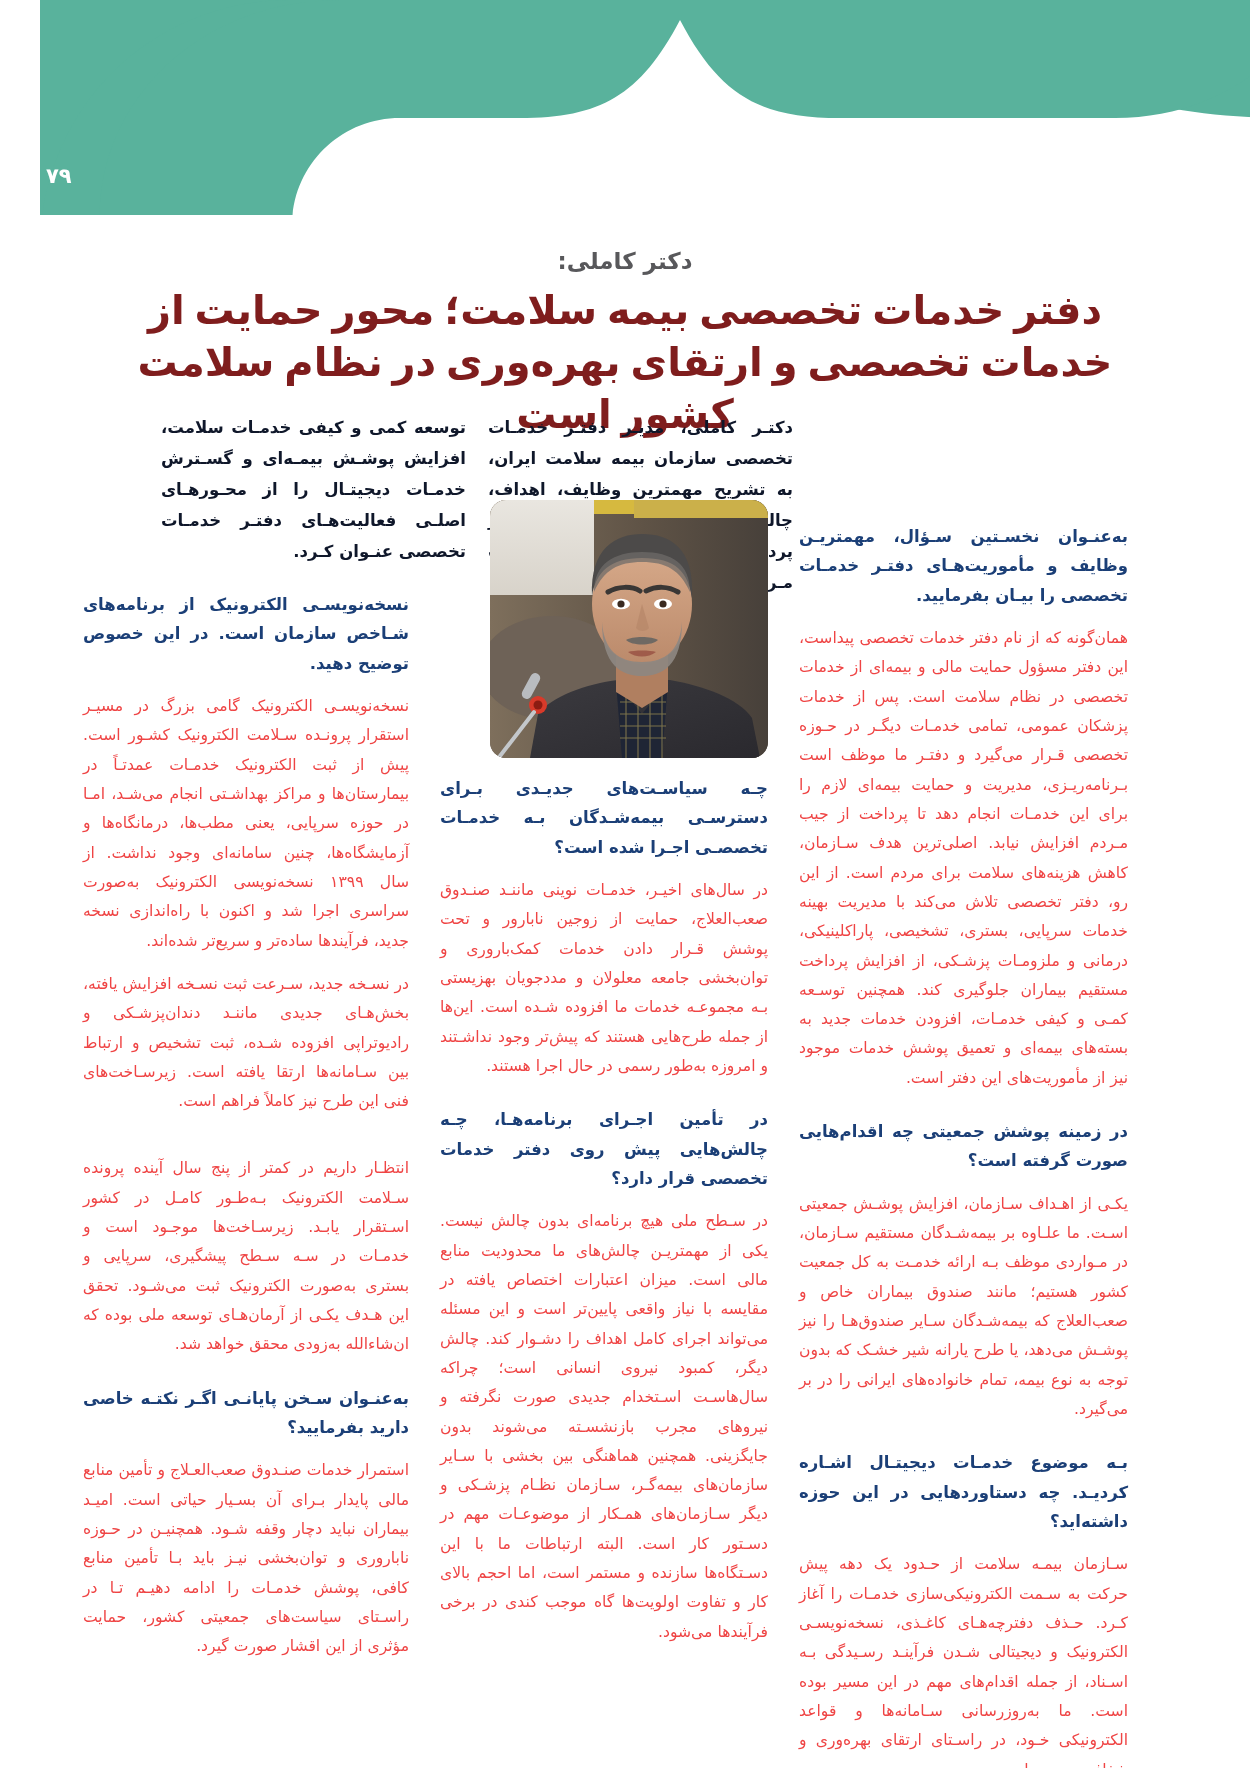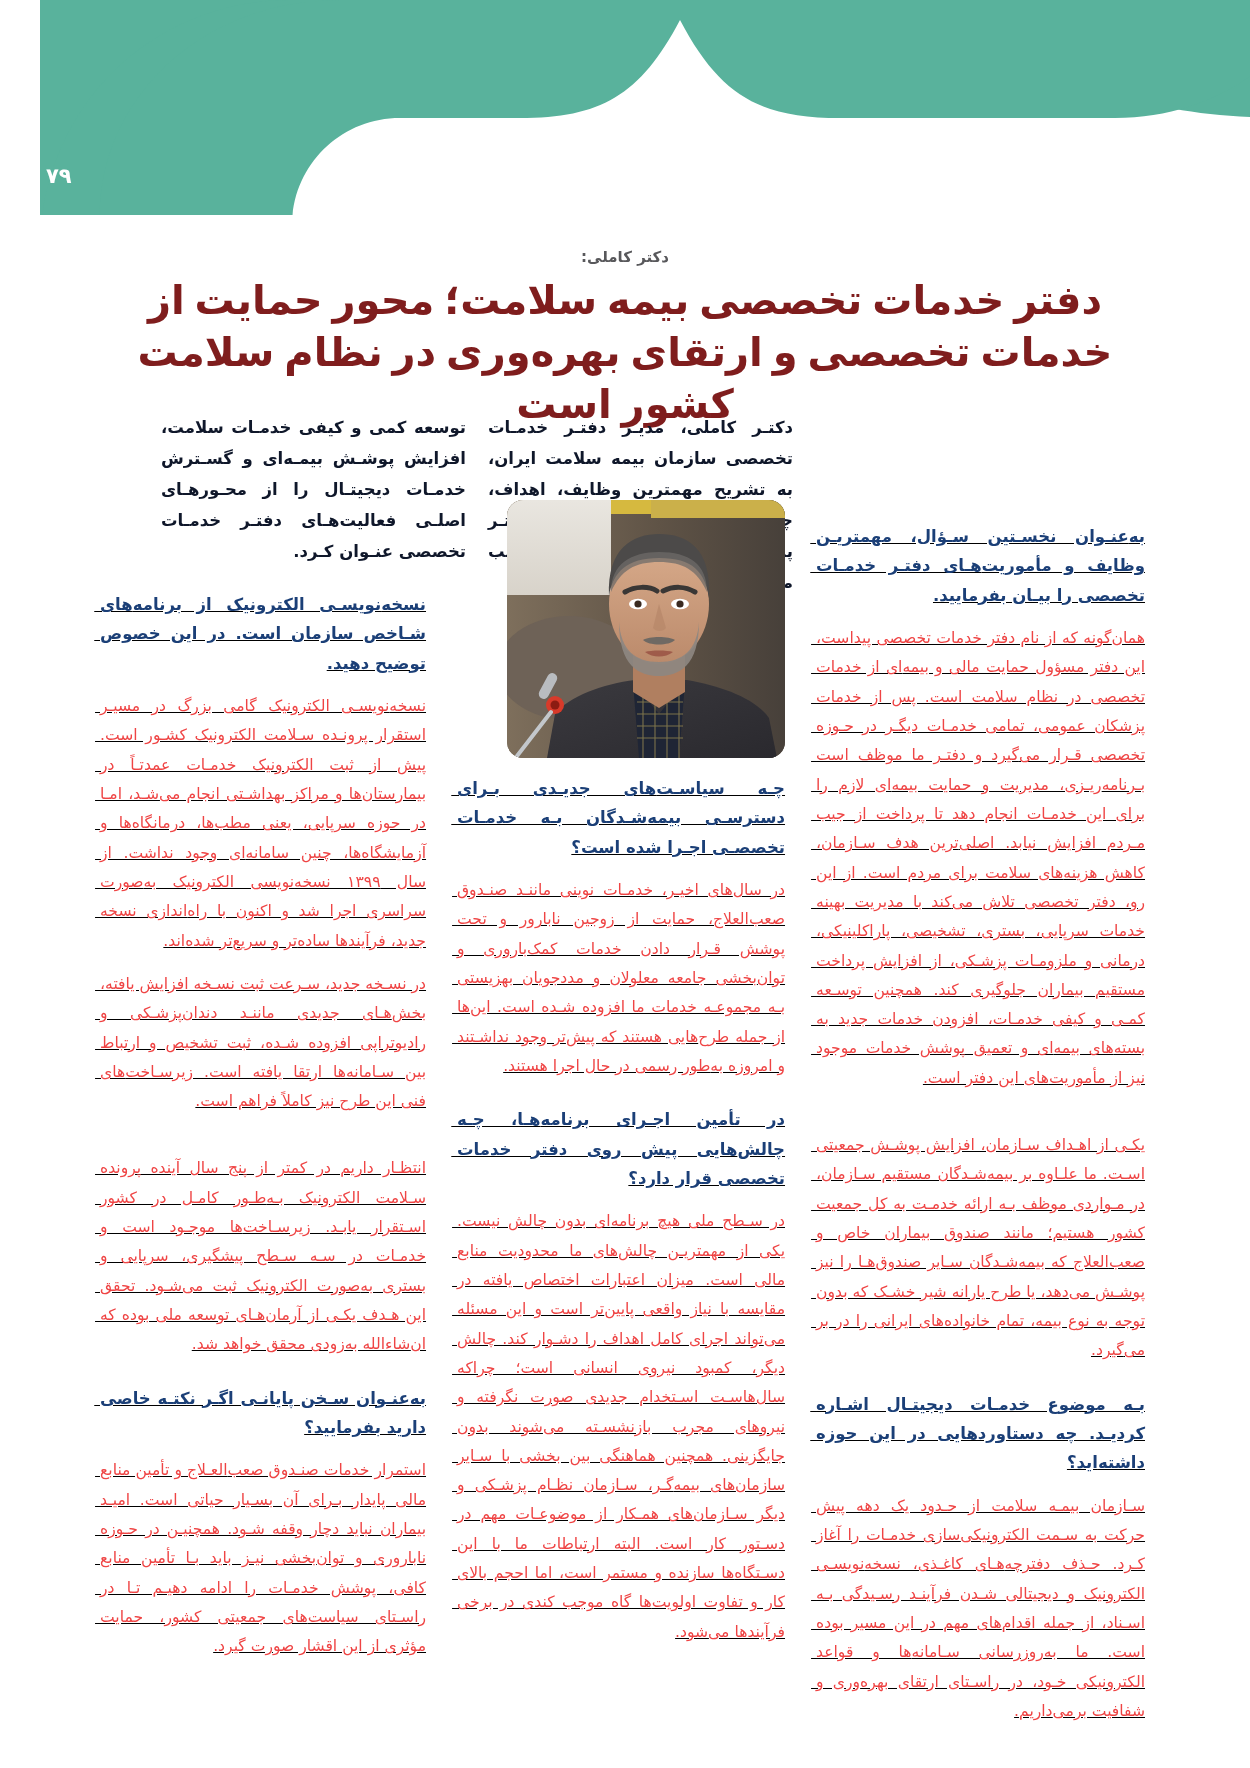--- a/index.html
+++ b/index.html
@@ -17,41 +17,41 @@
   .page-number{
     position:absolute;left:46px;top:164px;
     color:#ffffff;font-size:21px;font-weight:700;letter-spacing:1px;
     font-family:"DejaVu Sans",sans-serif;
   }
   
   .title-block{
     position:absolute;right:105px;top:248px;width:1040px;text-align:center;
   }
   .kicker{
-    color:#58585b;font-size:15px;font-weight:700;letter-spacing:-0.5px;
+    color:#58585b;font-size:23px;font-weight:700;letter-spacing:-0.5px;
     margin:0 0 8px 0;line-height:1.2;
   }
   .headline{
     color:#7f1d1d;font-size:40px;font-weight:900;line-height:1.30;
     letter-spacing:-1.6px;margin:0;word-spacing:-4px;
   }
   
   .lead-row{
     position:absolute;top:412px;right:105px;width:1040px;
     display:flex;flex-direction:row;gap:22px;
   }
   .lead-col{
     width:305px;color:#0f172a;font-size:16.5px;font-weight:700;
     line-height:1.88;text-align:justify;letter-spacing:-0.3px;
   }
   .lead-col.spacer{width:330px;}
   
   .cols{
-    position:absolute;top:500px;right:105px;width:1045px;height:1200px;
-    display:flex;flex-direction:row;gap:31px;text-decoration:underline;
+    position:absolute;top:500px;right:122px;width:1045px;height:1200px;
+    display:flex;flex-direction:row;gap:31px;
   }
   .col{width:333px;position:relative;}
   .col.col-mid{width:332px;}
   .col.col-left{width:330px;}
   h3.q{
     color:#1b3f77;font-size:16.5px;font-weight:800;line-height:1.78;
     text-align:justify;margin:0 0 8px 0;letter-spacing:-0.35px;
   }
   p.body{
     color:#ef4444;font-size:15.6px;font-weight:400;line-height:1.88;
@@ -108,20 +108,21 @@
   <div class="lead-col" data-bind="lead.left">توسعه کمی و کیفی خدمـات سلامت، افزایش پوشـش بیمـه‌ای و گسـترش خدمـات دیجیتـال را از محـورهـای اصلـی فعالیت‌هـای دفتـر خدمـات تخصصی عنـوان کـرد.</div>
 </div>
 
 <div class="cols">
 
   <div class="col col-right">
     <div style="height:22px"></div>
     <h3 class="q" data-bind="columns.right.0.text">به‌عنـوان نخسـتین سـؤال، مهمتریـن وظایف و مأموریت‌هـای دفتـر خدمـات تخصصی را بیـان بفرمایید.</h3>
     <p class="body" data-bind="columns.right.1.text">همان‌گونه که از نام دفتر خدمات تخصصی پیداست، این دفتر مسؤول حمایت مالی و بیمه‌ای از خدمات تخصصی در نظام سلامت است. پس از خدمات پزشکان عمومی، تمامی خدمـات دیگـر در حـوزه تخصصی قـرار می‌گیرد و دفتـر ما موظف است بـرنامه‌ریـزی، مدیریت و حمایت بیمه‌ای لازم را برای این خدمـات انجام دهد تا پرداخت از جیب مـردم افزایش نیابد. اصلی‌ترین هدف سـازمان، کاهش هزینه‌های سلامت برای مردم است. از این رو، دفتر تخصصی تلاش می‌کند با مدیریت بهینه خدمات سرپایی، بستری، تشخیصی، پاراکلینیکی، درمانی و ملزومـات پزشـکی، از افزایش پرداخت مستقیم بیماران جلوگیری کند. همچنین توسـعه کمـی و کیفی خدمـات، افزودن خدمات جدید به بسته‌های بیمه‌ای و تعمیق پوشش خدمات موجود نیز از مأموریت‌های این دفتر است.</p>
     <div class="gap"></div>
+    <h3 class="q" data-bind="columns.right.2.text">در زمینه پوشش جمعیتی چه اقدام‌هایی صورت گرفته است؟</h3>
     <p class="body" data-bind="columns.right.3.text">یکـی از اهـداف سـازمان، افزایش پوشـش جمعیتی اسـت. ما علـاوه بر بیمه‌شـدگان مستقیم سـازمان، در مـواردی موظف بـه ارائه خدمـت به کل جمعیت کشور هستیم؛ مانند صندوق بیماران خاص و صعب‌العلاج که بیمه‌شـدگان سـایر صندوق‌هـا را نیز پوشـش می‌دهد، یا طرح یارانه شیر خشـک که بدون توجه به نوع بیمه، تمام خانواده‌های ایرانی را در بر می‌گیرد.</p>
     <div class="gap"></div>
     <h3 class="q" data-bind="columns.right.4.text">بـه موضوع خدمـات دیجیتـال اشـاره کردیـد. چه دستاوردهایی در این حوزه داشته‌اید؟</h3>
     <p class="body" data-bind="columns.right.5.text">سـازمان بیمـه سلامت از حـدود یک دهه پیش حرکت به سـمت الکترونیکی‌سازی خدمـات را آغاز کـرد. حـذف دفترچه‌هـای کاغـذی، نسخه‌نویسـی الکترونیک و دیجیتالی شـدن فرآینـد رسـیدگی بـه اسـناد، از جمله اقدام‌های مهم در این مسیر بوده است. ما به‌روزرسانی سـامانه‌ها و قواعد الکترونیکی خـود، در راسـتای ارتقای بهره‌وری و شفافیت برمی‌داریم.</p>
   </div>
 
   <div class="col col-mid">
     <div class="photo">
       <svg viewBox="0 0 278 258" preserveAspectRatio="xMidYMid slice">
         <defs>

